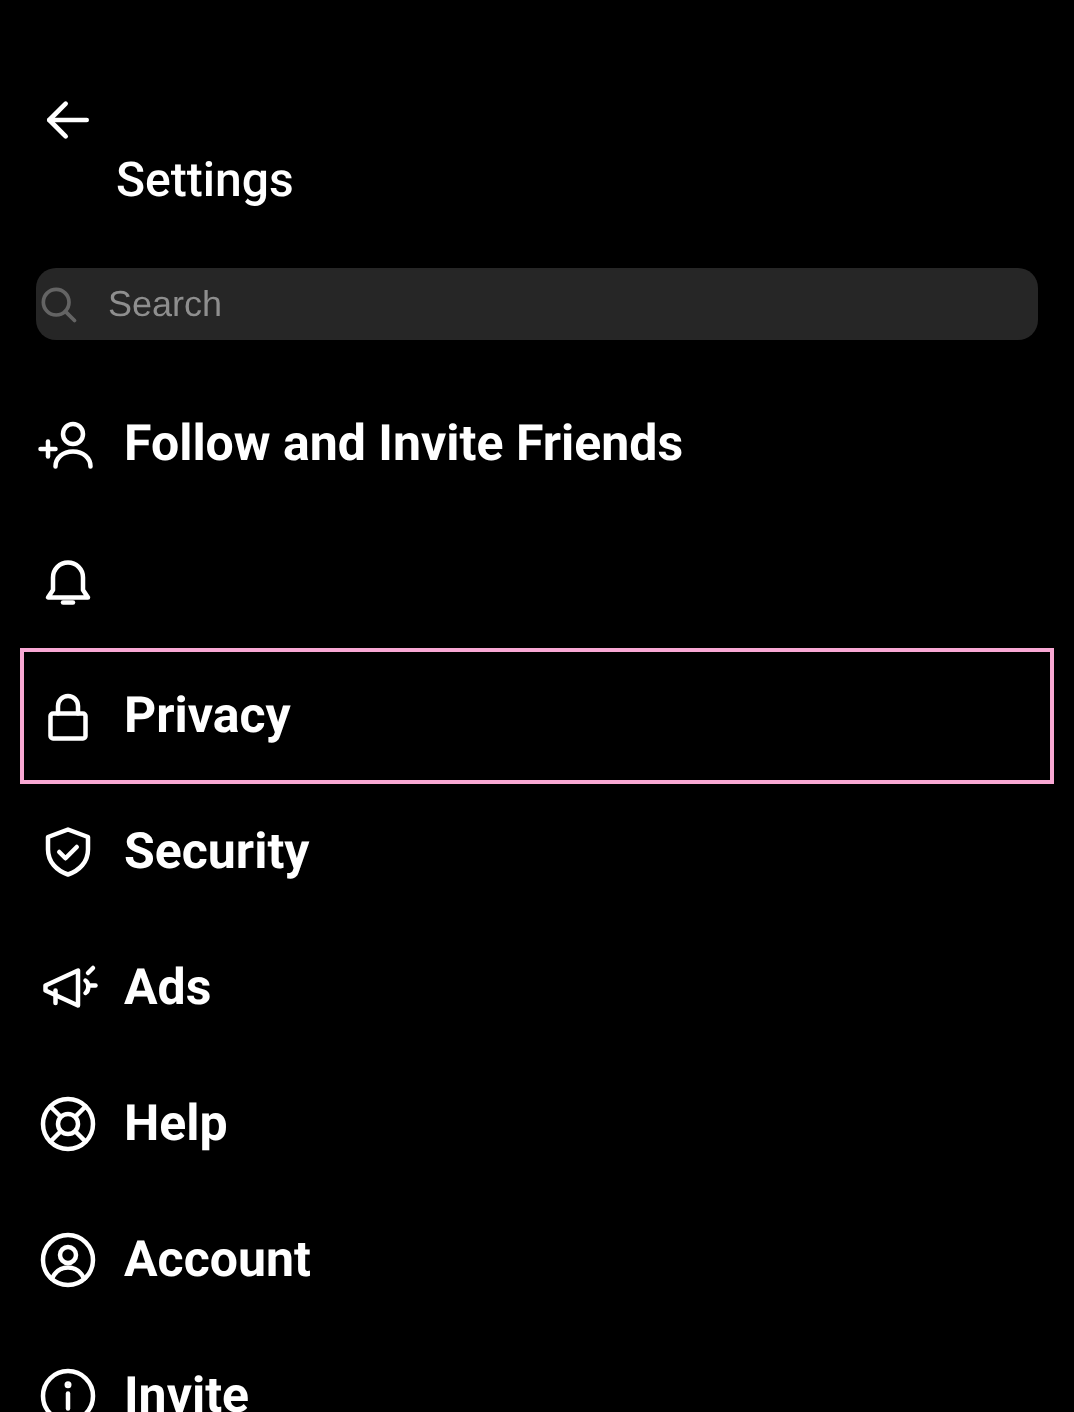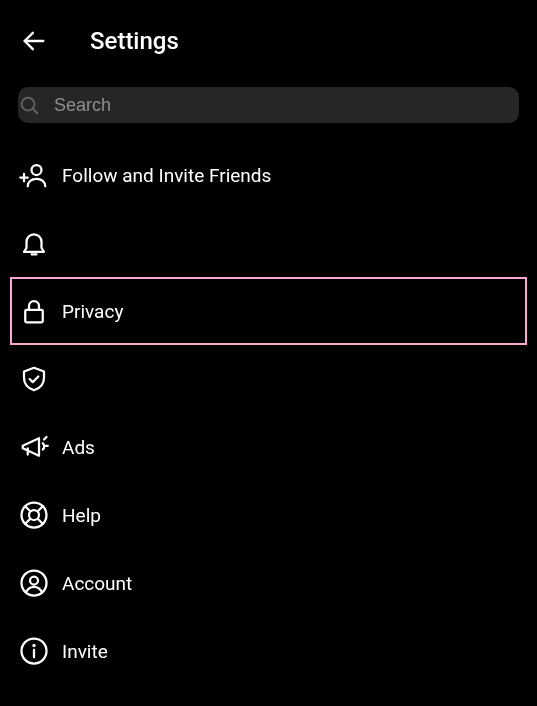--- a/index.html
+++ b/index.html
@@ -10,22 +10,23 @@
     body {
       width: 537px;
       height: 706px;
       background: #000;
       color: #fff;
       font-family: -apple-system, BlinkMacSystemFont, "Segoe UI", Roboto, Helvetica, Arial, sans-serif;
       overflow: hidden;
     }
     .header {
       display: flex;
-      align-items: center;
-      padding: 25px 18px 18px 18px;
+      align-items: flex-start;
+      padding: 44px 18px 18px 18px;
+      flex-direction: column;
     }
     .back-btn {
       width: 32px;
       height: 32px;
       display: flex;
       align-items: center;
       justify-content: center;
       cursor: pointer;
     }
     .title {
@@ -89,22 +90,22 @@
       display: flex;
       align-items: center;
       justify-content: center;
       flex-shrink: 0;
     }
     .icon-slot svg {
       width: 30px;
       height: 30px;
     }
     .item-label {
-      font-size: 19px;
-      font-weight: 400;
+      font-size: 25px;
+      font-weight: 700;
       margin-left: 12px;
     }
   </style>
 </head>
 <body>
 
 <div class="header">
   <div class="back-btn">
     <svg viewBox="0 0 24 24" width="28" height="28" fill="none" stroke="#fff" stroke-width="2" stroke-linecap="round" stroke-linejoin="round">
       <line x1="20" y1="12" x2="4" y2="12"></line>
@@ -164,20 +165,21 @@
   </div>
 
   <div class="item-wrap">
     <div class="item">
       <span class="icon-slot">
         <svg viewBox="0 0 24 24" fill="none" stroke="#fff" stroke-width="1.8" stroke-linecap="round" stroke-linejoin="round">
           <path d="M12 3l8 3v5c0 5-3.5 8.5-8 10-4.5-1.5-8-5-8-10V6l8-3z"></path>
           <polyline points="8.5 12 11 14.5 15.5 10"></polyline>
         </svg>
       </span>
+      <span class="item-label">Security</span>
     </div>
   </div>
 
   <div class="item-wrap">
     <div class="item">
       <span class="icon-slot">
         <svg viewBox="0 0 24 24" fill="none" stroke="#fff" stroke-width="1.8" stroke-linecap="round" stroke-linejoin="round">
           <path d="M3 11l13-6v14L3 13v-2z"></path>
           <path d="M7 13v5"></path>
           <path d="M19 9c1.5 1 1.5 4 0 5"></path>

